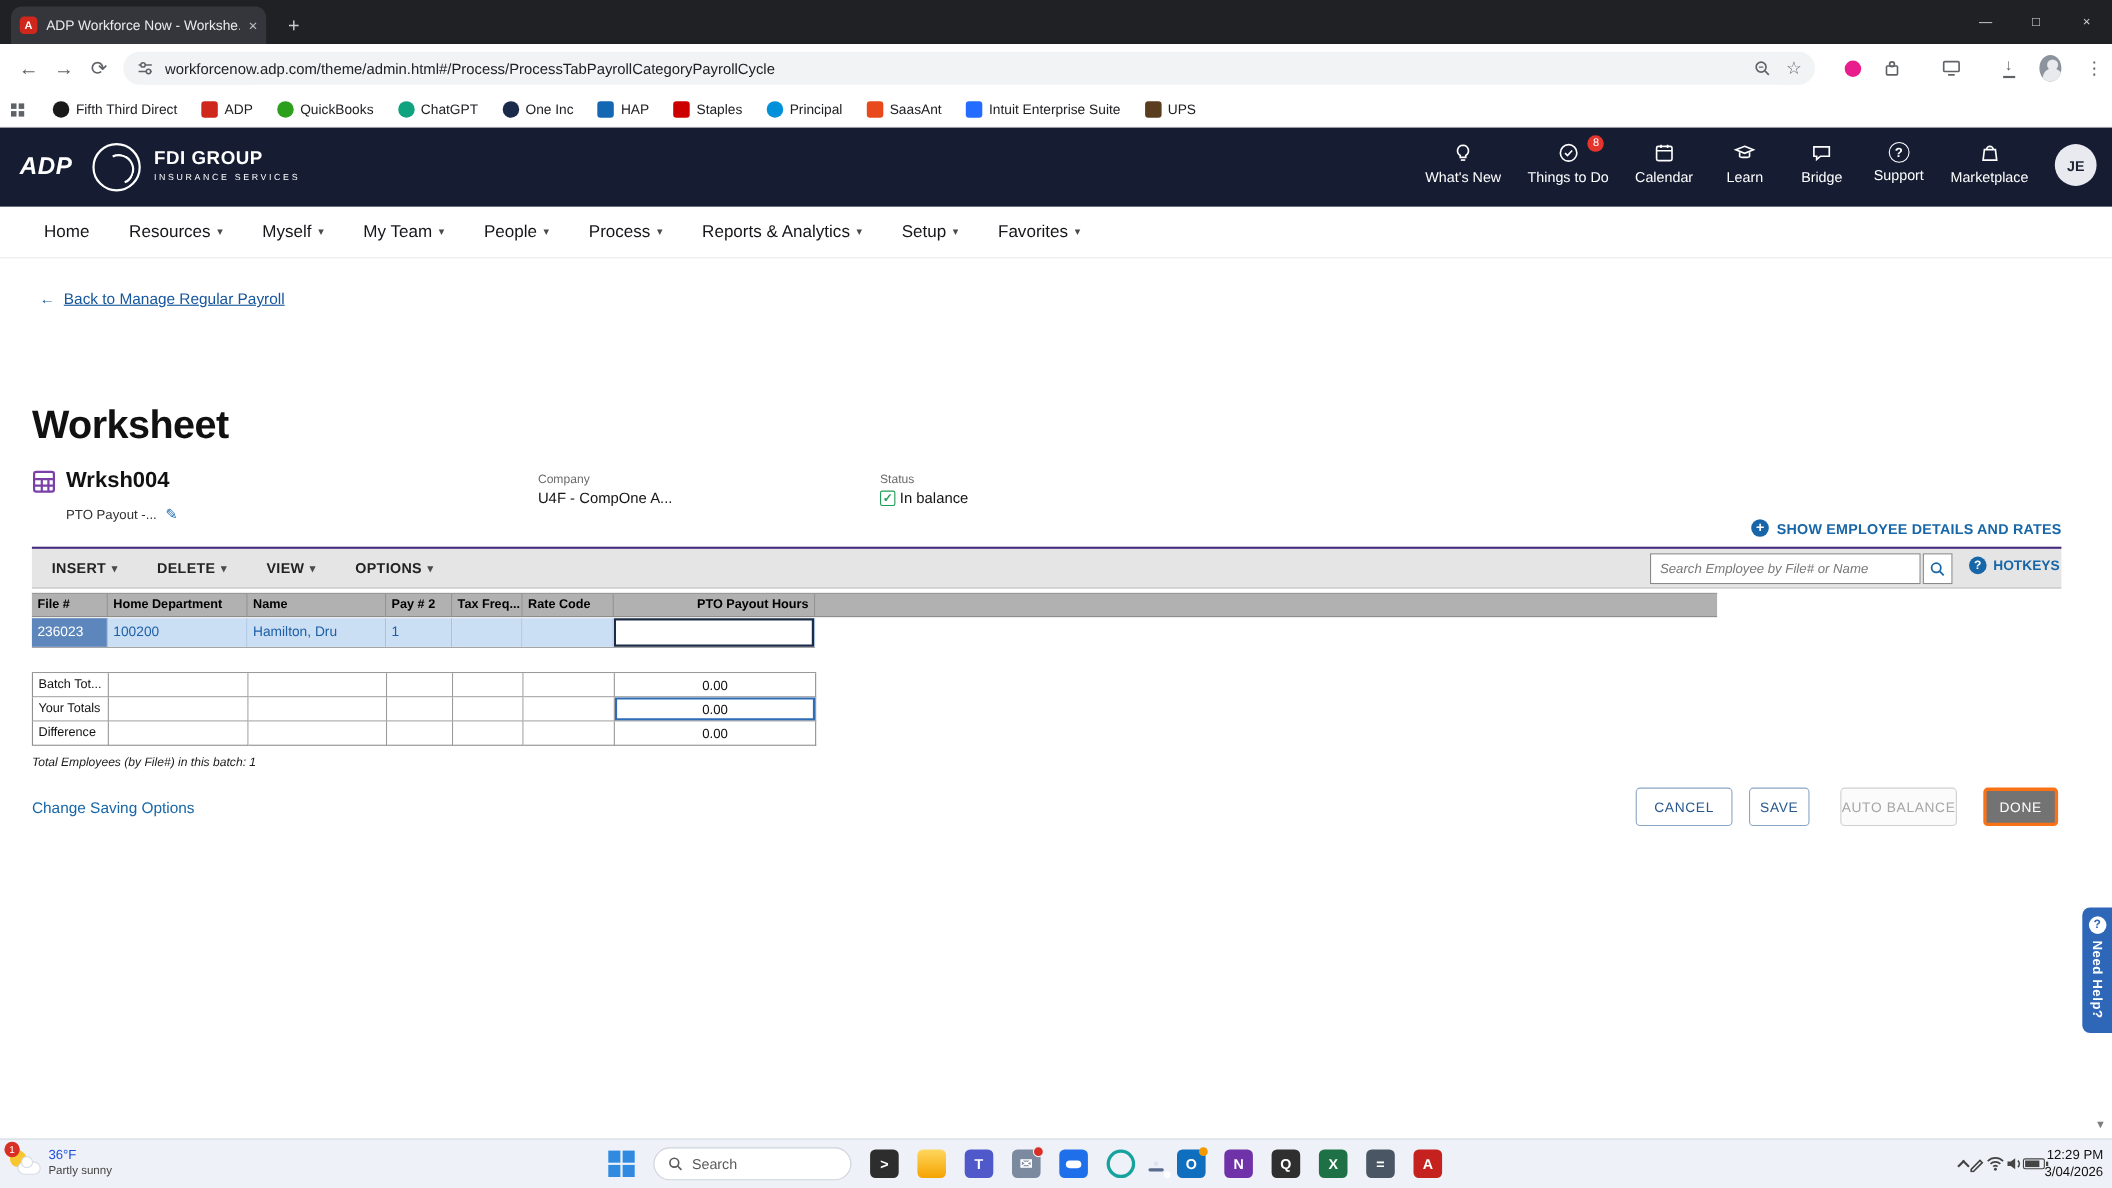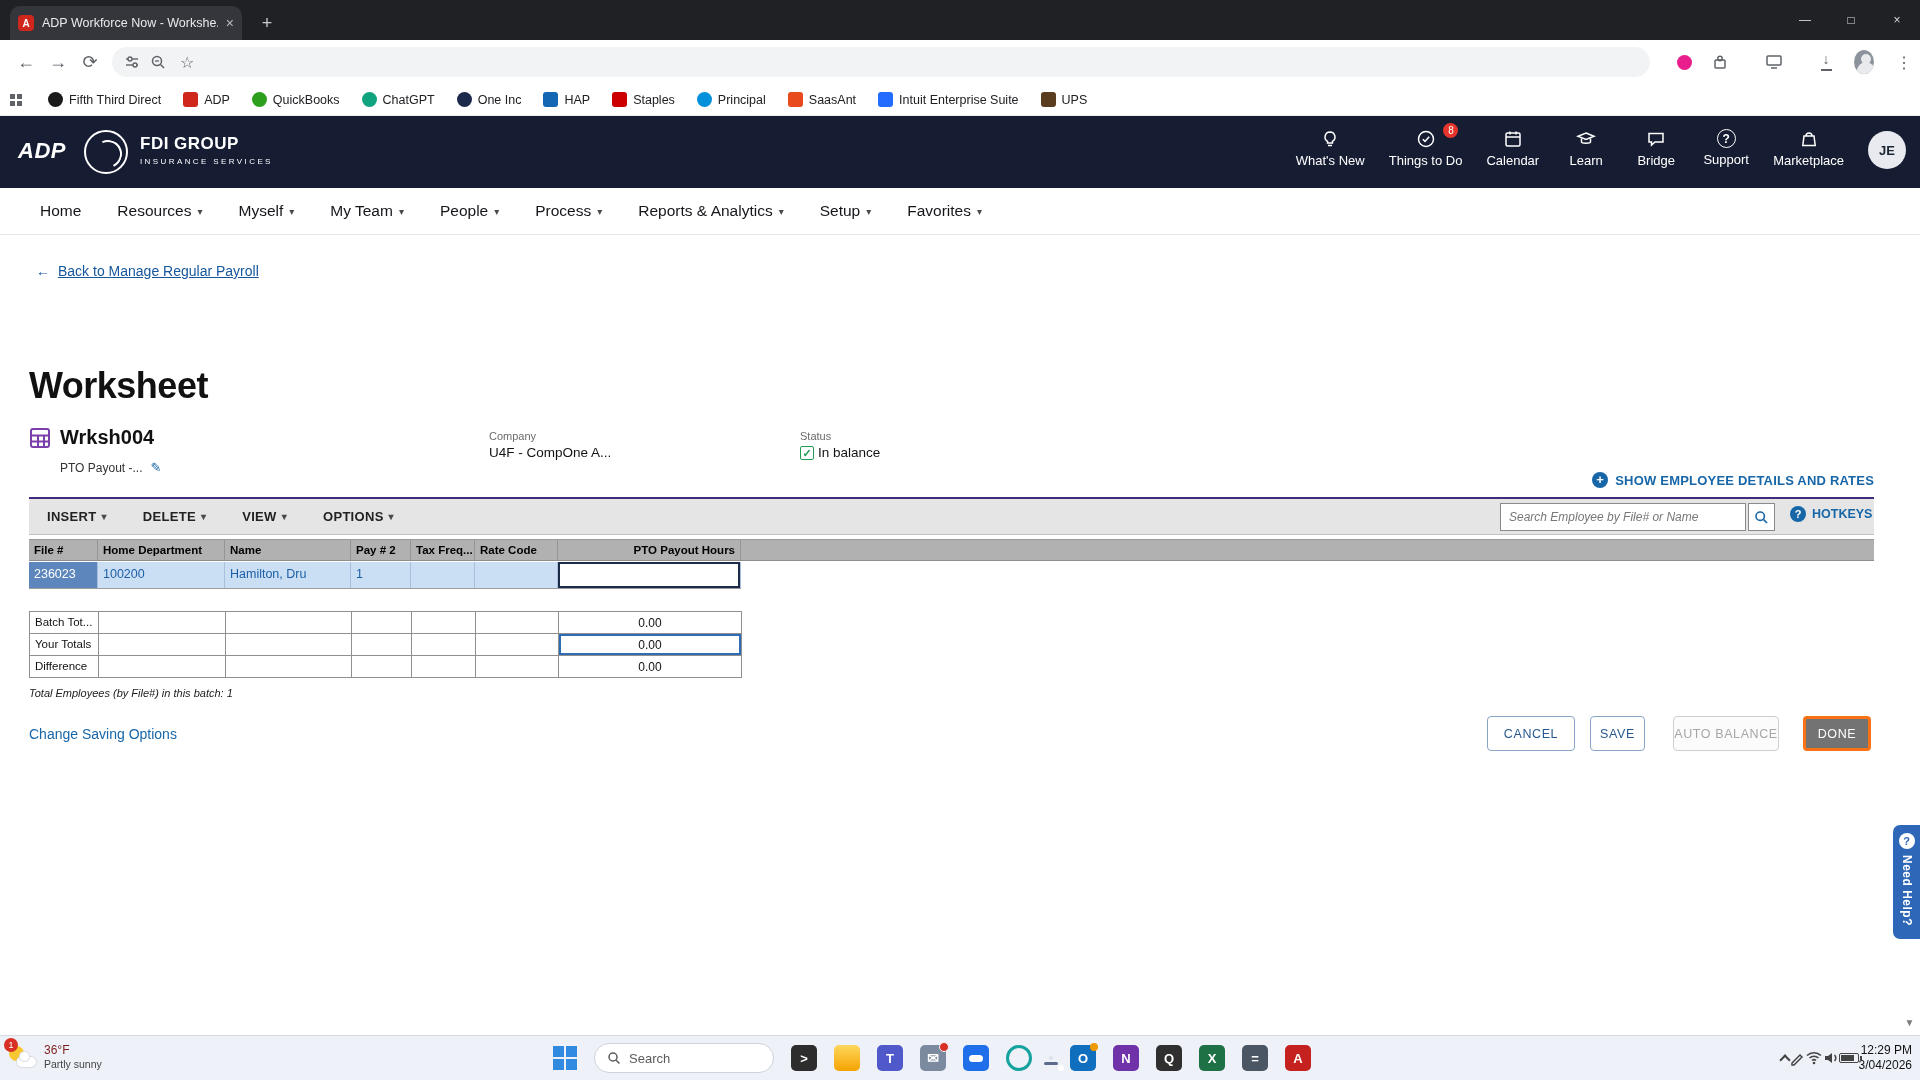--- a/index.html
+++ b/index.html
@@ -87,21 +87,21 @@
   .gtoolbar{position:absolute;left:29px;top:264px;width:1845px;height:36px;background:#e5e5e5;border-bottom:1px solid #c2c2c2;display:flex;align-items:center;padding-left:18px;gap:36px}
   .menu-btn{font-size:13px;font-weight:bold;color:#222;display:flex;align-items:center;gap:5px;letter-spacing:.3px}
   .emp-search{position:absolute;left:1500px;top:268px;width:246px;height:28px;border:1px solid #8a8a8a;background:#fff;padding:0 8px;font-size:12px;font-style:italic;color:#333;outline:none}
   .emp-search::placeholder{color:#777;font-style:italic}
   .emp-search-btn{position:absolute;left:1748px;top:268px;width:27px;height:28px;border:1px solid #8a8a8a;background:#fff;display:flex;align-items:center;justify-content:center}
   .hotkeys{position:absolute;left:1790px;top:271px;display:flex;align-items:center;gap:6px;color:#1766a8;font-weight:bold;font-size:12.5px}
   .q-circle{width:16px;height:16px;border-radius:50%;background:#1766a8;color:#fff;font-size:11px;font-weight:bold;line-height:16px;text-align:center}
 
   
   .w0{width:69px}.w1{width:127px}.w2{width:126px}.w3{width:60px}.w4{width:64px}.w5{width:83px}.w6{width:183px}
-  .ghead{position:absolute;left:29px;top:304px;width:1845px;height:22px;background:#b1b1b1;border-top:1px solid #999;border-bottom:1px solid #8e8e8e;display:flex}
+  .ghead{position:absolute;left:29px;top:304px;width:1532px;height:22px;background:#b1b1b1;border-top:1px solid #999;border-bottom:1px solid #8e8e8e;display:flex}
   .th{font-weight:bold;font-size:11.5px;color:#000;padding:4px 5px;border-right:1px solid #959595;white-space:nowrap;overflow:hidden}
   .th.right{text-align:right}
   .ghead .fill{flex:1}
   .grow{position:absolute;left:29px;top:327px;height:27px;display:flex;border-bottom:1px solid #9c9c9c}
   .td{font-size:12.5px;color:#1d5fa6;background:#cbdff4;padding:5px;border-right:1px solid #a8c0dc;white-space:nowrap;overflow:hidden}
   .td.filecell{background:#5c86bc;color:#fff}
   .td.focuscell{background:#fff;box-shadow:inset 0 0 0 2px #1c2b47}
   .totals{position:absolute;left:29px;top:376px;border-top:1px solid #8f8f8f}
   .trow{display:flex;border-left:1px solid #8f8f8f;height:22px}
   .tc{background:#fff;border-right:1px solid #8f8f8f;border-bottom:1px solid #8f8f8f;font-size:11.5px;color:#111;padding:4px 5px;white-space:nowrap;overflow:hidden}
@@ -127,21 +127,21 @@
   .scroll-down{position:absolute;left:1901px;top:1012px;width:17px;height:20px;color:#7d7d7d;font-size:10px;display:flex;align-items:center;justify-content:center}
 
   
   .taskbar{position:absolute;left:0;top:1035px;width:1920px;height:45px;background:#eef2f8;border-top:1px solid #d5dae1}
   .wxwrap{position:absolute;left:8px;top:6px;display:flex;align-items:center;gap:8px}
   .wx{position:relative;width:28px;height:28px}
   .wx .sun{position:absolute;left:1px;top:4px;width:15px;height:15px;border-radius:50%;background:#f8c630}
   .wx .cloud{position:absolute;right:0;bottom:3px;width:19px;height:10px;background:#fff;border-radius:6px;box-shadow:0 0 0 1px #d8dde3}
   .wx .cloud::after{content:"";position:absolute;left:3px;top:-5px;width:9px;height:9px;border-radius:50%;background:#fff;box-shadow:0 0 0 1px #d8dde3}
   .wx-badge{position:absolute;left:-4px;top:-4px;width:14px;height:14px;border-radius:50%;background:#d93025;color:#fff;font-size:9px;line-height:14px;text-align:center}
-  .wx-temp{font-size:12px;color:#7f1d1d}
+  .wx-temp{font-size:12px;color:#1d4ed8}
   .wx-desc{font-size:10.5px;color:#444;margin-top:1px}
   .tb-center{position:absolute;left:553px;top:7px;display:flex;align-items:center;gap:17px}
   .win{display:grid;grid-template-columns:11px 11px;gap:2px}
   .win i{width:11px;height:11px;background:#2f8ae0;display:block}
   .tb-search{width:180px;height:30px;background:#fff;border:1px solid #cdd3dc;border-radius:15px;display:flex;align-items:center;padding:0 12px;gap:8px}
   .tb-search span{font-size:13px;color:#5b5b5b}
   .tile{width:26px;height:26px;border-radius:5px;color:#fff;font-weight:bold;font-size:13px;display:flex;align-items:center;justify-content:center;position:relative}
   .tile.terminal{background:#2d2d2d}.tile.terminal::after{content:">"}
   .tile.folder{background:linear-gradient(#ffd75e,#f5a300)}
   .tile.teams{background:#5059c9}.tile.teams::after{content:"T"}
@@ -191,20 +191,21 @@
     <span class="nav-ic" style="left:14px">←</span>
     <span class="nav-ic" style="left:46px">→</span>
     <span class="nav-ic" style="left:78px">⟳</span>
     <div class="omnibox">
       <svg width="16" height="16" viewBox="0 0 16 16">
           <line x1="2" y1="5" x2="14" y2="5" stroke="#5f6368" stroke-width="1.4"></line>
           <circle cx="6" cy="5" r="2" fill="#f1f3f4" stroke="#5f6368" stroke-width="1.4"></circle>
           <line x1="2" y1="11" x2="14" y2="11" stroke="#5f6368" stroke-width="1.4"></line>
           <circle cx="11" cy="11" r="2" fill="#f1f3f4" stroke="#5f6368" stroke-width="1.4"></circle>
         </svg>
+      <span class="url-text">workforcenow.adp.com/theme/admin.html#/Process/ProcessTabPayrollCategoryPayrollCycle</span>
       <span class="omni-right">
         <svg width="16" height="16" viewBox="0 0 16 16">
             <circle cx="7" cy="7" r="4.5" fill="none" stroke="#5f6368" stroke-width="1.5"></circle>
             <line x1="10.5" y1="10.5" x2="14" y2="14" stroke="#5f6368" stroke-width="1.5"></line>
             <line x1="5" y1="7" x2="9" y2="7" stroke="#5f6368" stroke-width="1.3"></line>
           </svg>
         <span style="font-size:16px">☆</span>
       </span>
     </div>
     <span class="ext-ic" style="left:1674px">

